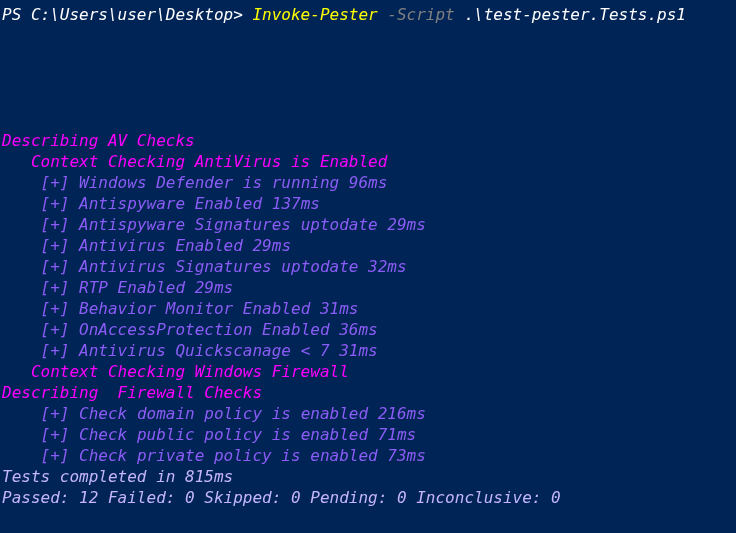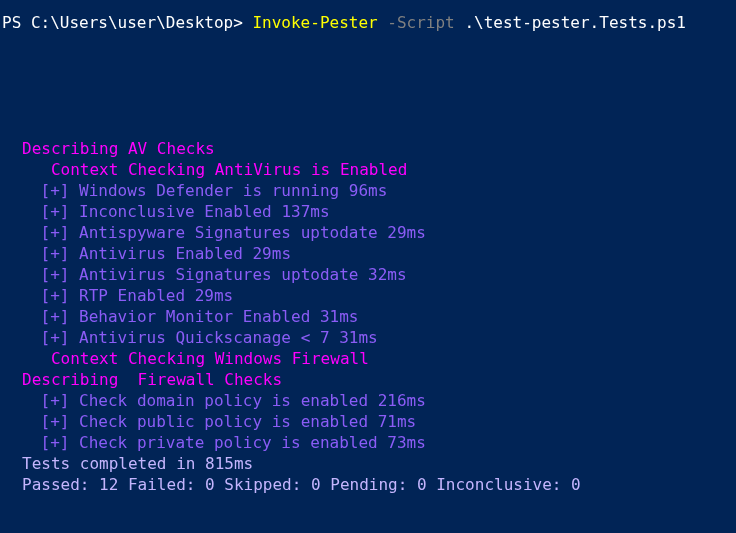--- a/index.html
+++ b/index.html
@@ -7,56 +7,58 @@
     width: 736px;
     height: 533px;
     background: #012456;
     font-family: Consolas, "Lucida Console", monospace;
     font-size: 16px;
     line-height: 21px;
     color: #cccccc;
     overflow: hidden;
   }
   .terminal {
-    padding: 12px 2px;
+    padding: 4px 2px;
+    font-style: italic;
   }
   .prompt-line {
     white-space: pre;
   }
   .white { color: #ffffff; }
   .yellow { color: #ffff00; }
   .darkgray { color: #808080; }
   .magenta { color: #ff00ff; }
   .green { color: #8b5cf6; }
   .gray { color: #c4b5fd; }
   .spacer { height: 105px; }
   .ind1 { padding-left: 3ch; }
   .ind2 { padding-left: 4ch; }
   .test-line { white-space: pre; }
-  .line { white-space: pre; margin-left: 20px; }
+  .line { white-space: pre; }
 </style>
 </head>
 <body>
 
 <div class="terminal">
 
   <div class="prompt-line"><span class="white">PS C:\Users\user\Desktop&gt; </span><span class="yellow">Invoke-Pester</span><span class="darkgray"> -Script</span><span class="white"> .\test-pester.Tests.ps1</span></div>
 
   <div class="spacer"></div>
 
   <div class="line magenta">Describing AV Checks</div>
   <div class="line magenta ind1">Context Checking AntiVirus is Enabled</div>
 
   <div class="test-line green ind2"><span>[+]</span> <span>Windows Defender is running</span> <span>96ms</span></div>
-  <div class="test-line green ind2"><span>[+]</span> <span>Inconclusive Enabled</span> <span>137ms</span></div>
+  <div class="test-line green ind2"><span>[+]</span> <span>Antispyware Enabled</span> <span>137ms</span></div>
   <div class="test-line green ind2"><span>[+]</span> <span>Antispyware Signatures uptodate</span> <span>29ms</span></div>
   <div class="test-line green ind2"><span>[+]</span> <span>Antivirus Enabled</span> <span>29ms</span></div>
   <div class="test-line green ind2"><span>[+]</span> <span>Antivirus Signatures uptodate</span> <span>32ms</span></div>
   <div class="test-line green ind2"><span>[+]</span> <span>RTP Enabled</span> <span>29ms</span></div>
   <div class="test-line green ind2"><span>[+]</span> <span>Behavior Monitor Enabled</span> <span>31ms</span></div>
+  <div class="test-line green ind2"><span>[+]</span> <span>OnAccessProtection Enabled</span> <span>36ms</span></div>
   <div class="test-line green ind2"><span>[+]</span> <span>Antivirus Quickscanage &lt; 7</span> <span>31ms</span></div>
 
   <div class="line magenta ind1">Context Checking Windows Firewall</div>
   <div class="line magenta">Describing  Firewall Checks</div>
 
   <div class="test-line green ind2"><span>[+]</span> <span>Check domain policy is enabled</span> <span>216ms</span></div>
   <div class="test-line green ind2"><span>[+]</span> <span>Check public policy is enabled</span> <span>71ms</span></div>
   <div class="test-line green ind2"><span>[+]</span> <span>Check private policy is enabled</span> <span>73ms</span></div>
 
   <div class="line gray">Tests completed in 815ms</div>

